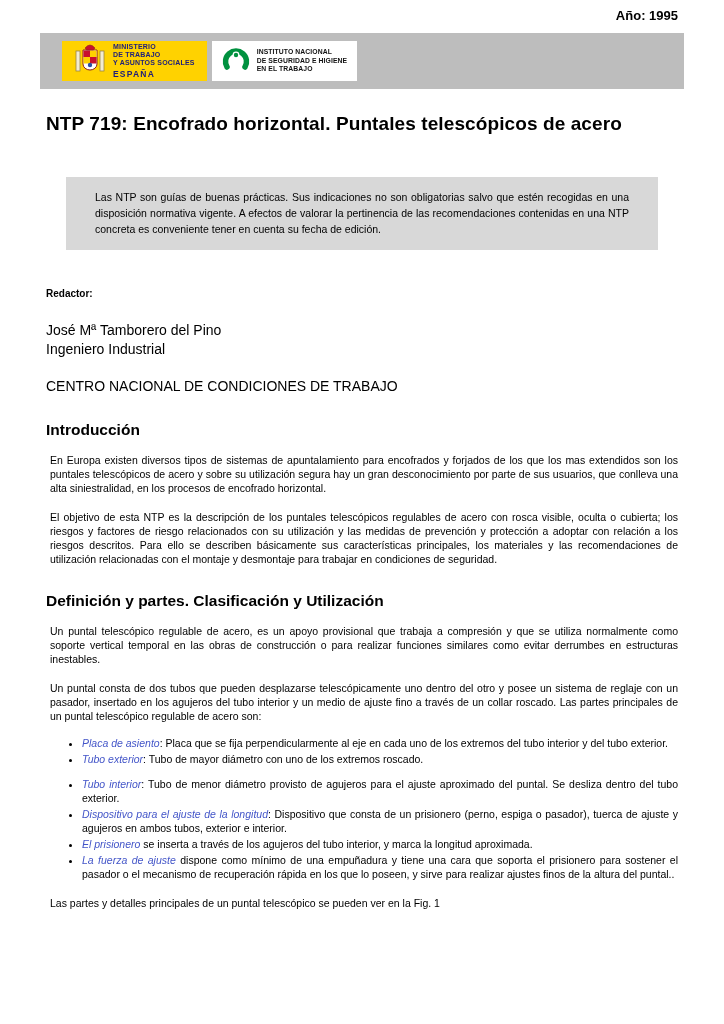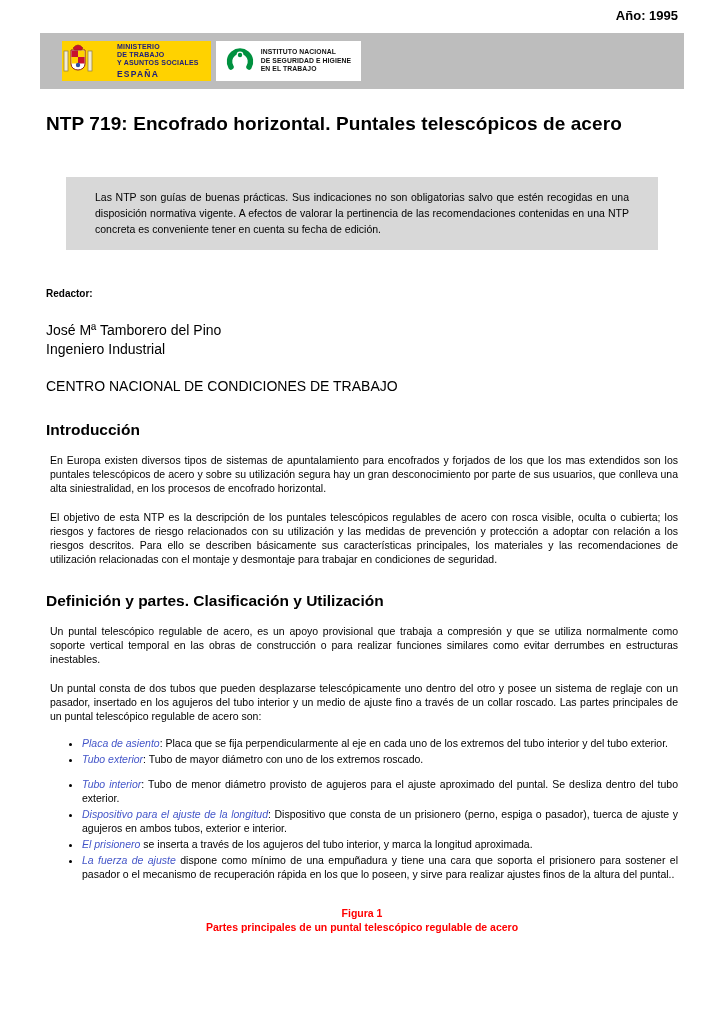--- a/index.html
+++ b/index.html
@@ -24,22 +24,22 @@
     height: 56px;
     background: var(--header-gray, #bdbdbd);
     display: flex;
     align-items: center;
     padding-left: 22px;
     gap: 5px;
   }
   .logo-box { height: 40px; display: flex; align-items: center; }
   .logo-ministry {
     background: var(--ministry-yellow, #ffd200);
-    padding: 0 12px 0 1px;
-    gap: 24px;
+    padding: 0 12px 0 13px;
+    gap: 8px;
   }
   .ministry-text {
     font-size: 7px; font-weight: bold;
     color: #20207a; line-height: 1.18;
     letter-spacing: .2px;
   }
   .ministry-country { font-size: 8.5px; letter-spacing: 1.2px; margin-top: 2px; }
   .logo-insht {
     background: #ffffff;
     padding: 0 10px;
@@ -177,19 +177,16 @@
 
   <ul class="parts">
       <li><span class="term">Placa de asiento</span>: Placa que se fija perpendicularmente al eje en cada uno de los extremos del tubo interior y del tubo exterior.</li>
       <li class="gap-after"><span class="term">Tubo exterior</span>: Tubo de mayor diámetro con uno de los extremos roscado.</li>
       <li><span class="term">Tubo interior</span>: Tubo de menor diámetro provisto de agujeros para el ajuste aproximado del puntal. Se desliza dentro del tubo exterior.</li>
       <li><span class="term">Dispositivo para el ajuste de la longitud</span>: Dispositivo que consta de un prisionero (perno, espiga o pasador), tuerca de ajuste y agujeros en ambos tubos, exterior e interior.</li>
       <li><span class="term">El prisionero</span> se inserta a través de los agujeros del tubo interior, y marca la longitud aproximada.</li>
       <li><span class="term">La fuerza de ajuste</span> dispone como mínimo de una empuñadura y tiene una cara que soporta el prisionero para sostener el pasador o el mecanismo de recuperación rápida en los que lo poseen, y sirve para realizar ajustes finos de la altura del puntal..</li>
     </ul>
 
+  <p class="body fig-ref">Las partes y detalles principales de un puntal telescópico se pueden ver en la Fig. 1</p>
 
-  <div class="figure-caption">
-    <div>Figura 1</div>
-    <div>Partes principales de un puntal telescópico regulable de acero</div>
-  </div>
 
 </div>
 
 </body></html>

